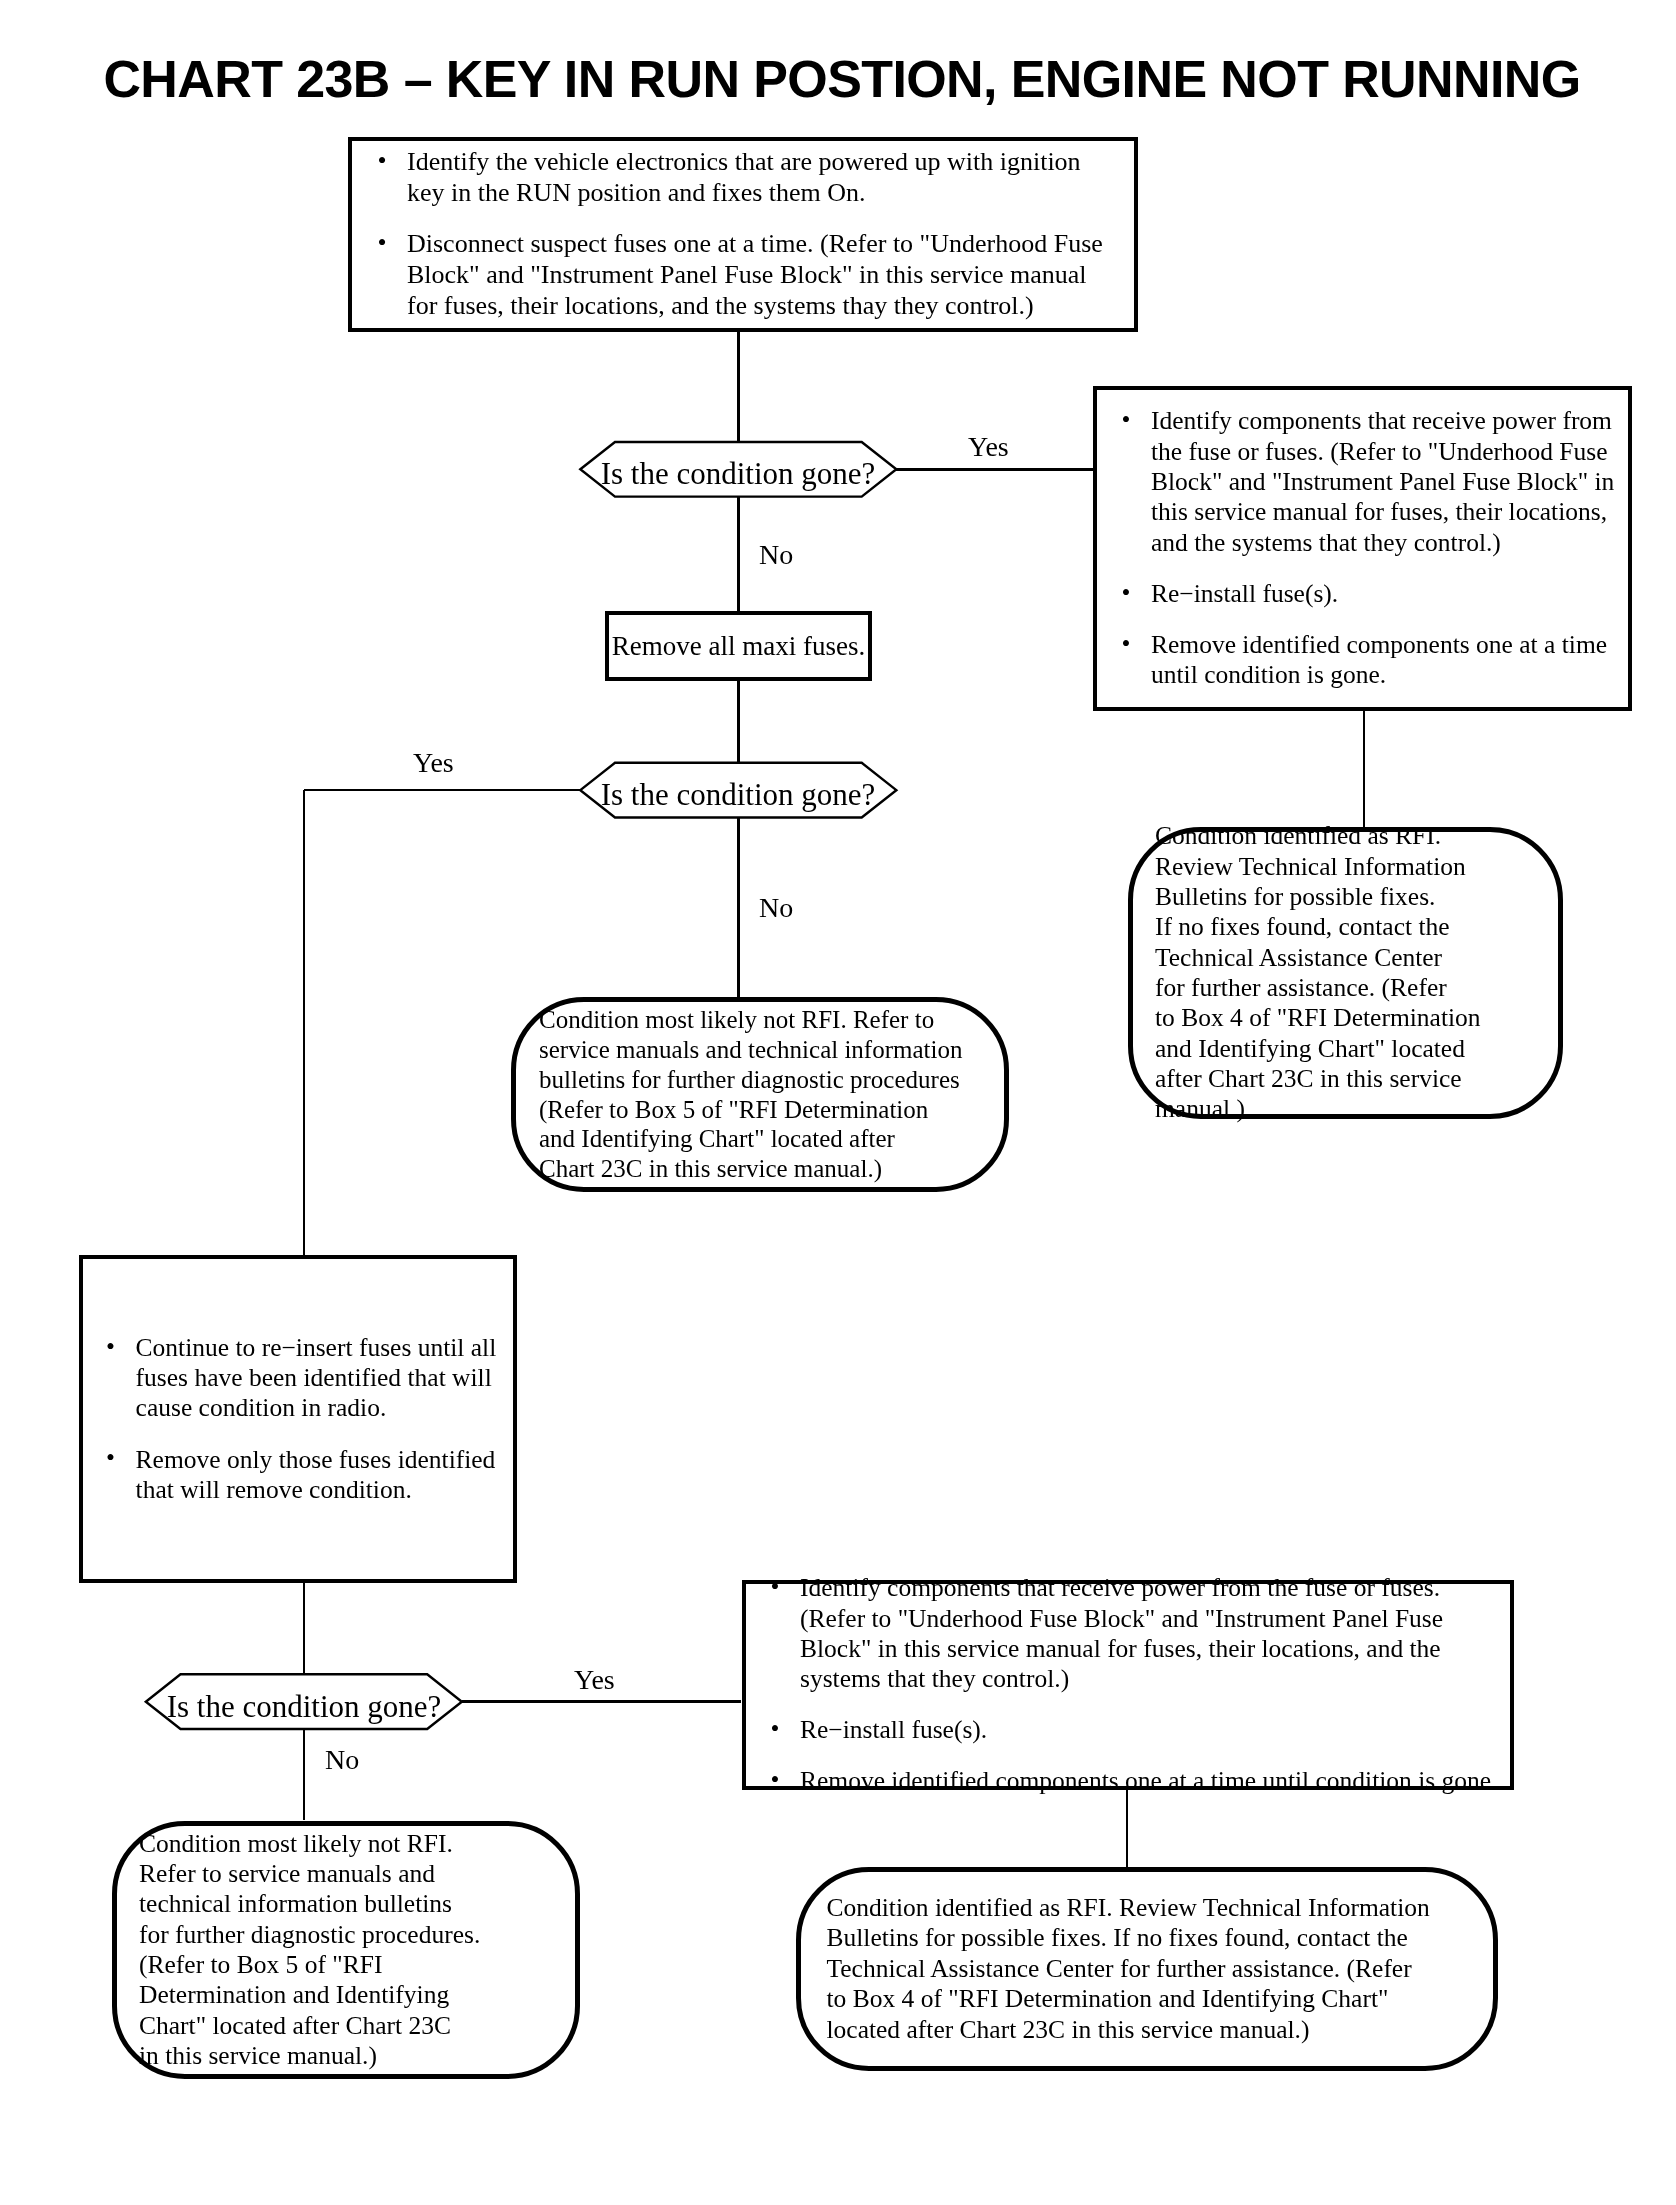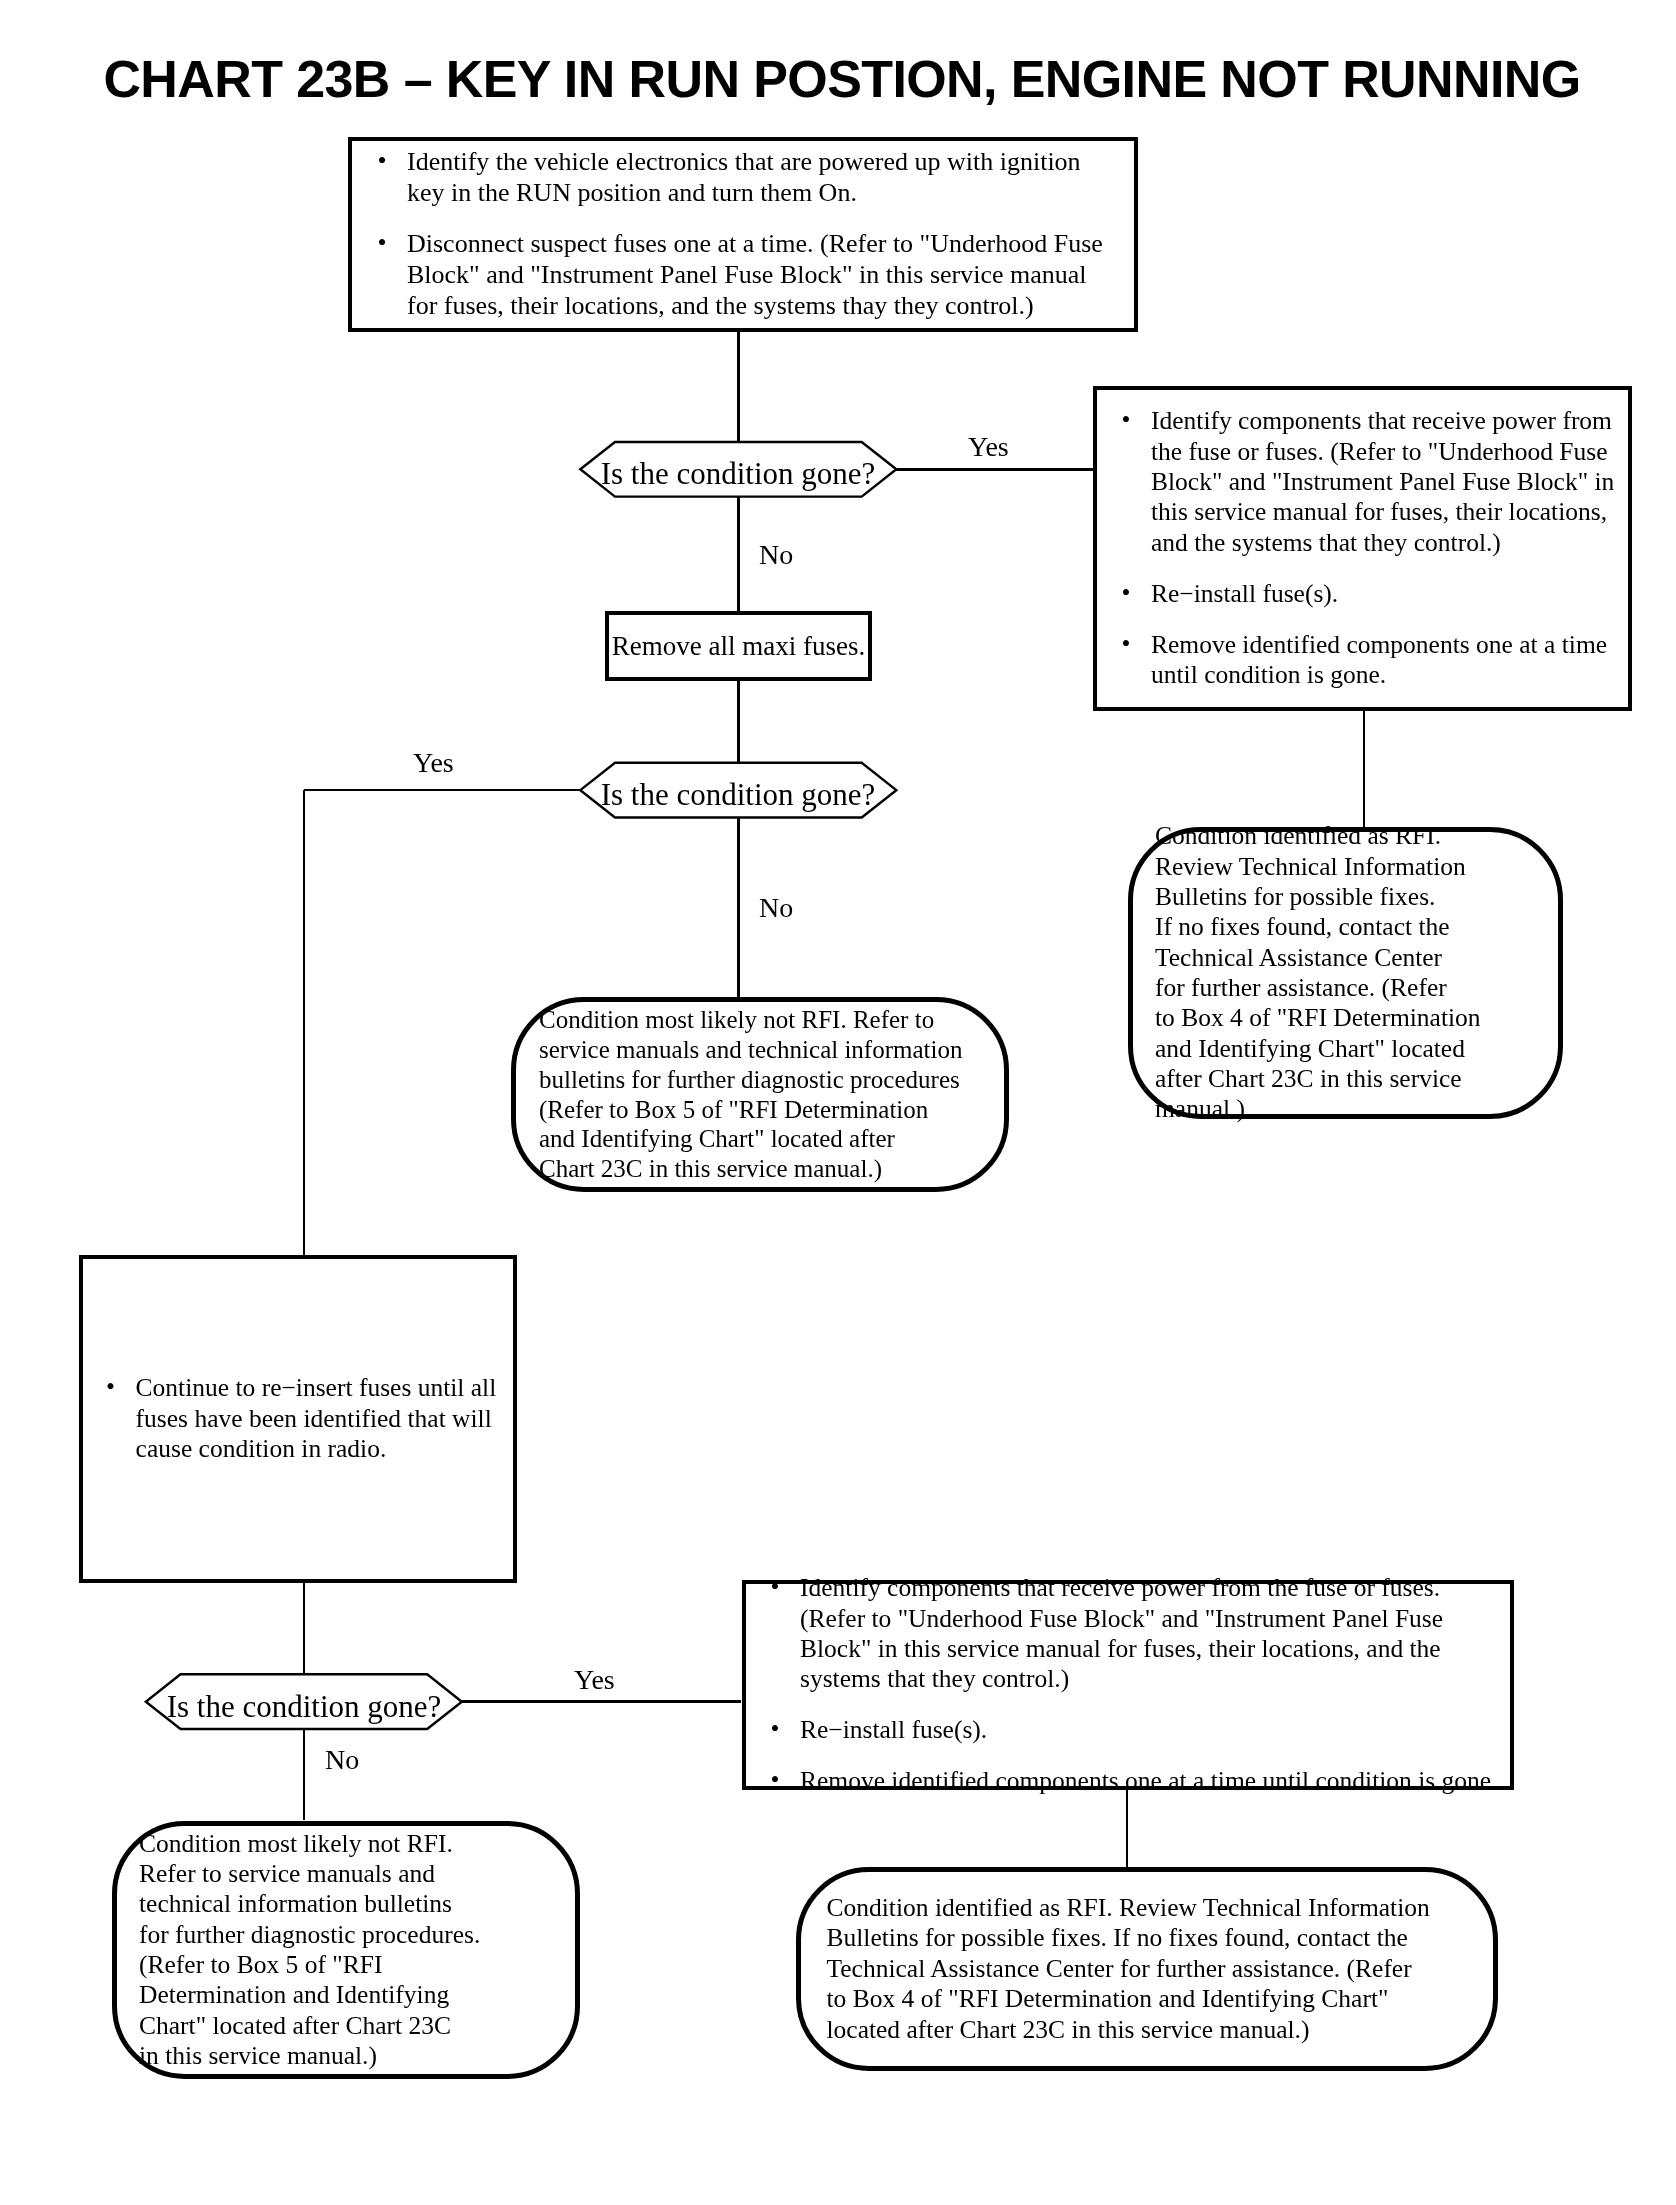--- a/index.html
+++ b/index.html
@@ -114,21 +114,21 @@
     <g fill="#fff" stroke="#000" stroke-width="4">
       <polygon points="955,772 1012,727 1418,727 1475,772 1418,817 1012,817"></polygon>
       <polygon points="955,1300 1012,1255 1418,1255 1475,1300 1418,1345 1012,1345"></polygon>
       <polygon points="240,2800 297,2755 703,2755 760,2800 703,2845 297,2845"></polygon>
     </g>
   </svg>
 
   <div class="node rect" style="left:348px;top:137px;width:790px;height:195px;">
     <div class="node-inner" style="padding:14.6px 24px 14.6px 17px;">
       <ul class="bullets" style="font-size:26px;">
-        <li>Identify the vehicle electronics that are powered up with ignition key in the RUN position and turn them On.</li>
+        <li>Identify the vehicle electronics that are powered up with ignition key in the RUN position and fixes them On.</li>
         <li>Disconnect suspect fuses one at a time. (Refer to "Underhood Fuse Block" and "Instrument Panel Fuse Block" in this service manual for fuses, their locations, and the systems thay they control.)</li>
       </ul>
     </div>
   </div>
 
   <div class="hex-label" style="left:580px;top:456px;width:316px;">Is the condition gone?</div>
 
   <div class="node rect" style="left:1093px;top:386px;width:539px;height:325px;">
     <div class="node-inner" style="padding:13.4px 12px 13.4px 16px;">
       <ul class="bullets" style="font-size:25.5px;">
@@ -170,20 +170,21 @@
 (Refer to Box 5 of "RFI Determination
 and Identifying Chart" located after
 Chart 23C in this service manual.)</p>
     </div>
   </div>
 
   <div class="node rect" style="left:79px;top:1255px;width:438px;height:328px;">
     <div class="node-inner" style="padding:13.4px 13.4px 13.4px 14.6px;">
       <ul class="bullets" style="font-size:25.5px;">
         <li>Continue to re−insert fuses until all fuses have been identified that will cause condition in radio.</li>
+        <li>Remove only those fuses identified that will remove condition.</li>
       </ul>
     </div>
   </div>
 
   <div class="hex-label" style="left:146px;top:1689px;width:316px;">Is the condition gone?</div>
 
   <div class="node rect" style="left:742px;top:1580px;width:772px;height:210px;">
     <div class="node-inner" style="padding:12px 12px 12px 16px;">
       <ul class="bullets" style="font-size:25.5px;">
         <li>Identify components that receive power from the fuse or fuses. (Refer to "Underhood Fuse Block" and "Instrument Panel Fuse Block" in this service manual for fuses, their locations, and the systems that they control.)</li>

